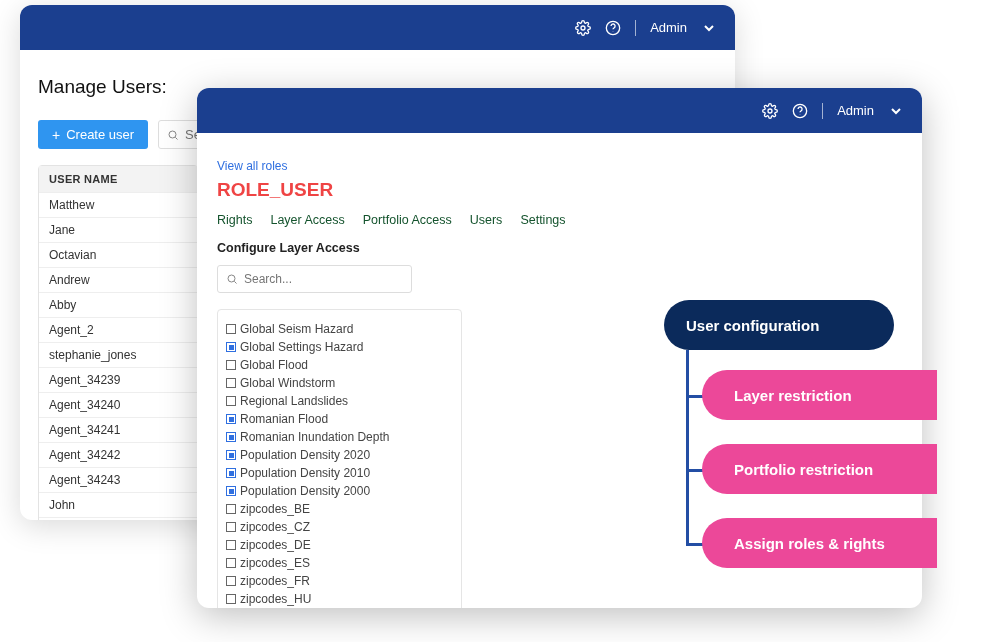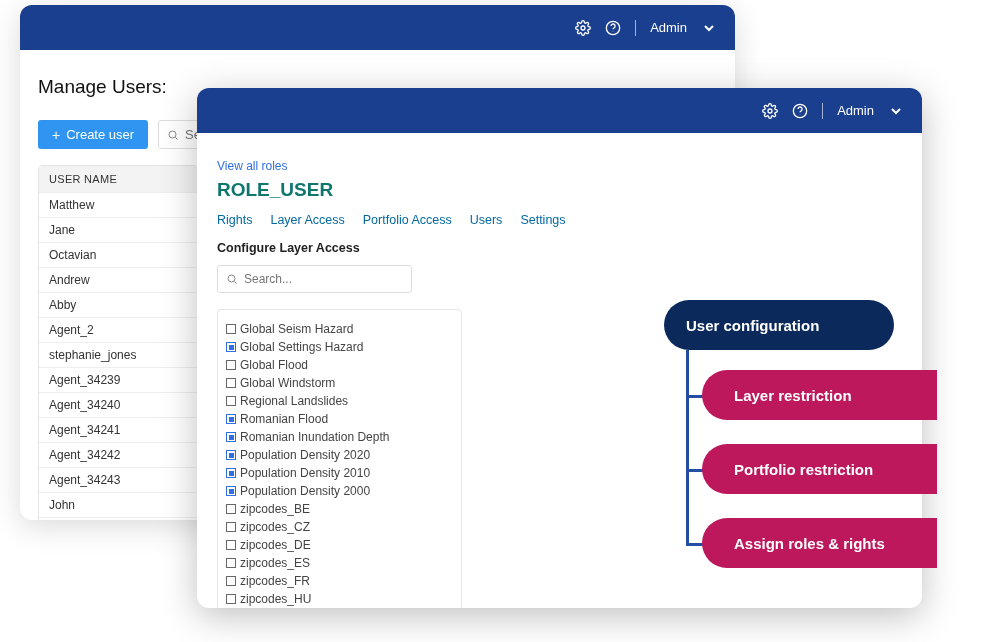--- a/index.html
+++ b/index.html
@@ -22,37 +22,37 @@
   .toolbar1 { display: flex; gap: 10px; margin-bottom: 16px; }
   .btn-create {
     background: #2f95f0; color: #fff; border: none; border-radius: 3px;
     padding: 7px 14px; font-size: 13px; display: flex; align-items: center; gap: 6px; cursor: pointer;
   }
   .plus { font-size: 14px; line-height: 1; }
   .search1 { flex: 0 0 175px; border: 1px solid #ddd; border-radius: 3px; padding: 6px 8px; font-size: 13px; display: flex; align-items: center; gap: 6px; color: #888; }
   .search1 input { border: none; outline: none; font-size: 13px; width: 130px; }
 
   .user-table { border: 1px solid #e3e3e3; border-radius: 4px; width: 160px; }
-  .th { background: #f3f3f3; padding: 7px 10px; font-size: 11px; font-weight: 400; color: #333; letter-spacing: 0.3px; }
+  .th { background: #f3f3f3; padding: 7px 10px; font-size: 11px; font-weight: 700; color: #333; letter-spacing: 0.3px; }
   .tr { padding: 5px 10px; font-size: 12px; color: #333; border-top: 1px solid #eee; }
 
   
   .win2 {
     position: absolute; left: 197px; top: 88px; width: 725px; height: 520px;
     background: #fff; border-radius: 12px; box-shadow: 0 8px 36px rgba(0,0,0,0.25);
     overflow: hidden;
   }
   .titlebar2 { height: 45px; background: #1b3f8f; display: flex; align-items: center; justify-content: flex-end; padding: 0 18px; gap: 14px; color: #fff; }
 
   .win2-body { padding: 26px 20px; }
   .link-sm { color: #2f6fe0; font-size: 12px; font-weight: 500; cursor: pointer; }
-  .role-title { font-size: 19px; font-weight: 600; color: #0f766e; margin: 6px 0 12px 0; }
+  .role-title { font-size: 19px; font-weight: 600; color: #ef4444; margin: 6px 0 12px 0; }
 
   .tabs { display: flex; gap: 18px; font-size: 12.5px; margin-bottom: 14px; }
-  .tab { color: #0369a1; cursor: pointer; }
+  .tab { color: #14532d; cursor: pointer; }
 
   .section-h { font-size: 12.5px; font-weight: 600; color: #222; margin-bottom: 10px; }
 
   .search2 {
     width: 195px; border: 1px solid #ddd; border-radius: 3px;
     padding: 6px 8px; font-size: 12px; display: flex; align-items: center; gap: 6px; color: #888;
     margin-bottom: 16px;
   }
   .search2 input { border: none; outline: none; font-size: 12px; width: 150px; }
 
@@ -69,21 +69,21 @@
   }
   .chk.on { border-color: #2f6fe0; }
 
   
   .diagram { position: absolute; left: 664px; top: 300px; width: 320px; height: 280px; }
   .pill {
     color: #fff; font-size: 15px; font-weight: 600; border-radius: 26px; height: 50px;
     display: flex; align-items: center; padding: 12px 22px;
   }
   .pill-root { background: #0b2a5b; width: 230px; position: absolute; left: 0; top: 0; }
-  .pill-leaf { background: #be185d; width: 235px; position: absolute; left: 38px; border-top-left-radius: 26px; border-bottom-left-radius: 26px; border-top-right-radius: 0; border-bottom-right-radius: 0; padding-left: 32px;}
+  .pill-leaf { background: #ec4899; width: 235px; position: absolute; left: 38px; border-top-left-radius: 26px; border-bottom-left-radius: 26px; border-top-right-radius: 0; border-bottom-right-radius: 0; padding-left: 32px;}
   .pill-leaf.l1 { top: 70px; }
   .pill-leaf.l2 { top: 144px; }
   .pill-leaf.l3 { top: 218px; }
 
   .stem-v { position: absolute; left: 22px; top: 50px; width: 2.5px; height: 195px; background: #234ea4; }
   .stem-h { position: absolute; left: 22px; width: 22px; height: 2.5px; background: #234ea4; }
   .stem-h.h1 { top: 95px; }
   .stem-h.h2 { top: 169px; }
   .stem-h.h3 { top: 243px; }
 

